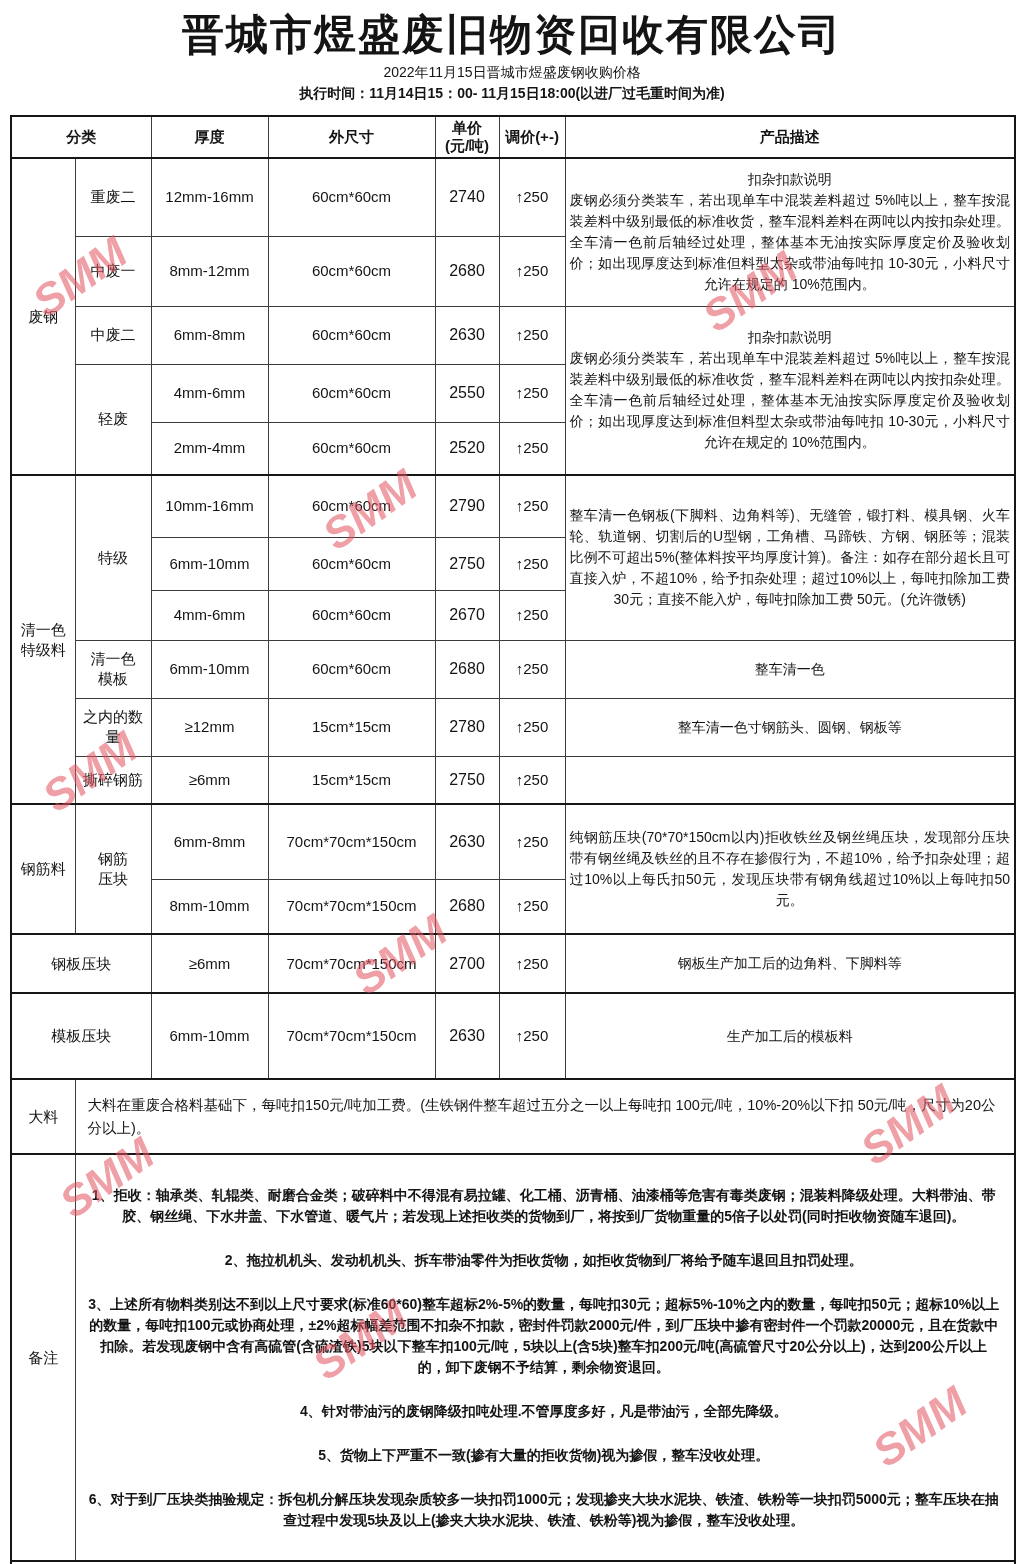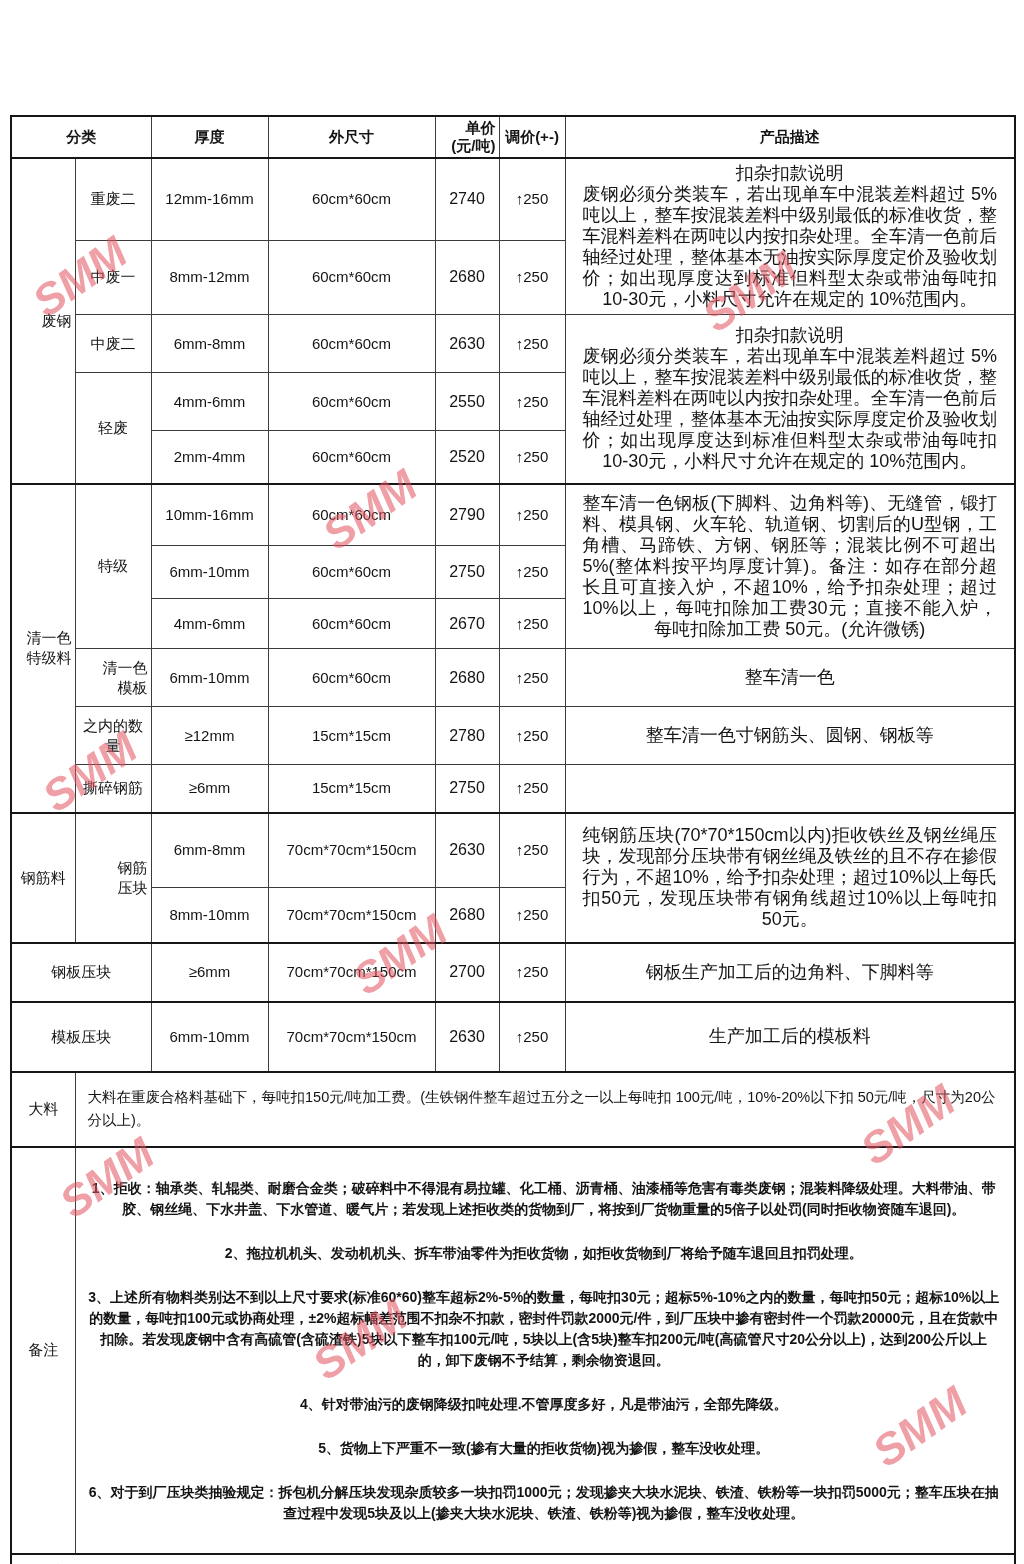--- a/index.html
+++ b/index.html
@@ -10,33 +10,33 @@
   .company{margin-top:10px;font-size:42px;font-weight:800;letter-spacing:2px;line-height:50px;}
   .subtitle{margin-top:2px;font-size:14px;line-height:20px;}
   .exectime{margin-top:1px;font-size:14px;font-weight:700;line-height:20px;}
   
   table.price{position:absolute;left:10px;top:115px;width:1004px;border-collapse:collapse;
               table-layout:fixed;border:2px solid #161616;}
   td{border:1px solid #3c3c3c;padding:2px 3px;text-align:center;vertical-align:middle;
      font-size:15px;line-height:20px;overflow:hidden;}
   tr.sec > td{border-top:2px solid #161616;}
   .hc{font-weight:700;font-size:15px;line-height:18px;}
-  .prewrap{white-space:pre-line;text-align:right;}
+  .prewrap{white-space:pre-line;}
   .price-num{font-size:16px;}
-  .desc{font-size:18px;line-height:21px;padding:4px 17px;text-align:justify;text-align-last:center;}
+  .desc{font-size:14px;line-height:21px;padding:4px 4px;text-align:justify;text-align-last:center;}
   .desc .dt{text-align:center;}
   .ltext{text-align:left;text-align-last:left;font-size:14.5px;line-height:23px;padding:4px 12px;}
   .notes{vertical-align:top;text-align:left;padding:30px 14px 6px 12px;}
   .notes p{margin:0 0 23px 0;font-size:14px;line-height:21px;text-align:center;font-weight:bold;}
   .contact{text-align:left;font-size:14.5px;padding-left:12px;}
   
   .hrow{height:40px;}
   .r1{height:78px}.r2{height:70px}.r3{height:58px}.r4{height:58px}.r5{height:53px}
   .r6{height:62px}.r7{height:53px}.r8{height:50px}.r9{height:58px}.r10{height:58px}.r11{height:48px}
-  .r12{height:75px}.r13{height:55px}.r14{height:59px}.r15{height:70px}
+  .r12{height:75px}.r13{height:55px}.r14{height:59px}.r15{height:86px}
   .r16{height:75px}.r17{height:375px}.r18{height:35px}
   
   .wm{position:absolute;font-family:"Liberation Sans",sans-serif;font-style:italic;font-weight:800;
       font-size:44px;transform:translate(-50%,-50%) rotate(-35deg);opacity:0.55;
       pointer-events:none;z-index:5;letter-spacing:0px;}
 </style>
 </head>
 <body>
 
 <div class="page">
@@ -46,20 +46,25 @@
     <span class="wm" style="left: 750px; top: 292px; color: rgb(226, 84, 95);">SMM</span>
     <span class="wm" style="left: 370px; top: 510px; color: rgb(226, 84, 95);">SMM</span>
     <span class="wm" style="left: 90px; top: 772px; color: rgb(226, 84, 95);">SMM</span>
     <span class="wm" style="left: 400px; top: 955px; color: rgb(226, 84, 95);">SMM</span>
     <span class="wm" style="left: 908px; top: 1125px; color: rgb(226, 84, 95);">SMM</span>
     <span class="wm" style="left: 107px; top: 1178px; color: rgb(226, 84, 95);">SMM</span>
     <span class="wm" style="left: 360px; top: 1340px; color: rgb(226, 84, 95);">SMM</span>
     <span class="wm" style="left: 920px; top: 1427px; color: rgb(226, 84, 95);">SMM</span>
   </div>
 
+  <div class="titleblock">
+    <div class="company">晋城市煜盛废旧物资回收有限公司</div>
+    <div class="subtitle">2022年11月15日晋城市煜盛废钢收购价格</div>
+    <div class="exectime">执行时间：11月14日15：00- 11月15日18:00(以进厂过毛重时间为准)</div>
+  </div>
 
   <table class="price">
     <colgroup>
       <col style="width:64px">
         <col style="width:76px">
         <col style="width:117px">
       <col style="width:167px">
         <col style="width:64px">
         <col style="width:66px">
         <col style="width:450px">

